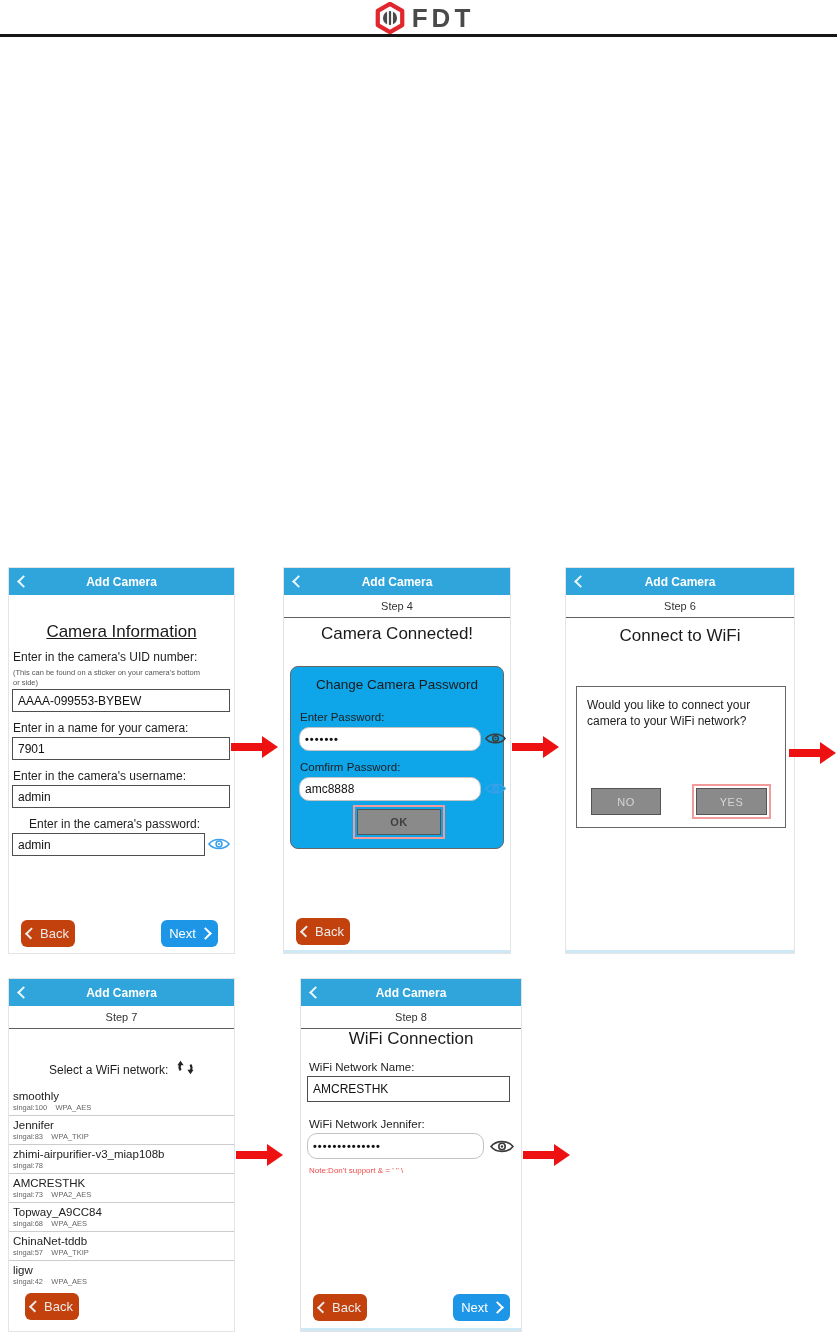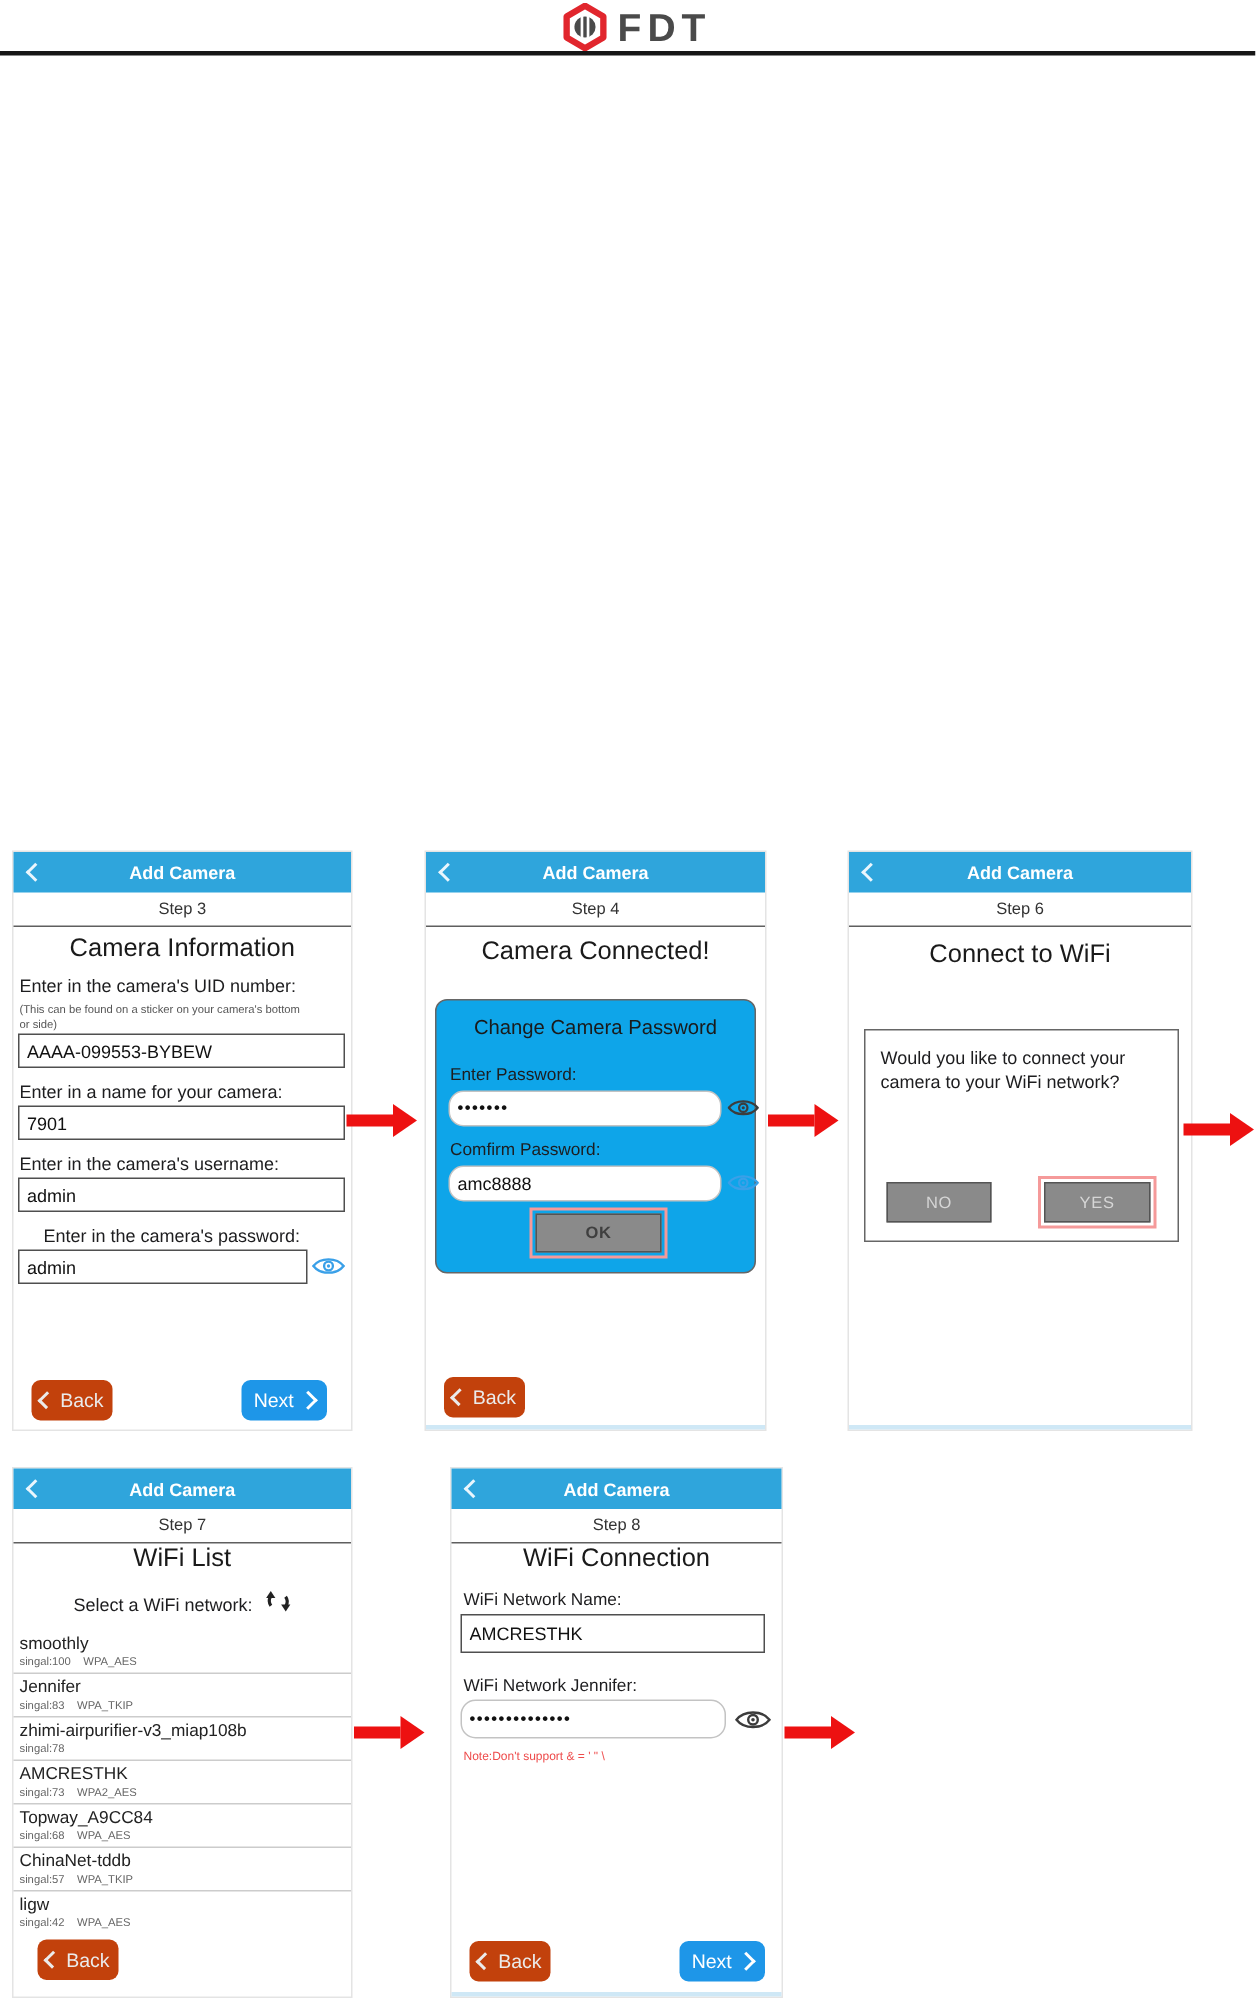--- a/index.html
+++ b/index.html
@@ -68,22 +68,21 @@
     </svg>
     <span class="logo-text">FDT</span>
   </div>
   <div class="toprule"></div>
 
   <div class="phone" style="left:8px;top:567px;width:227px;height:387px;">
     <div class="appbar">
       <span class="backchev chev l"></span>
       <span class="appbar-title">Add Camera</span>
     </div>
-    <div class="stepband">Step 3</div>
-    <div class="sheet-title" style="top:54px;">Camera Information</div>
+    <div class="sheet-title" style="top:54px;text-decoration:underline;">Camera Information</div>
     <div class="lbl" style="left:4px;top:82px;">Enter in the camera's UID number:</div>
     <div class="note-gray" style="left:4px;top:100px;">
       <span>(This can be found on a sticker on your camera's bottom</span><br>
       <span>or side)</span>
     </div>
     <input class="inp" style="left: 3px; top: 121px; width: 218px; height: 23px;" value="AAAA-099553-BYBEW">
     <div class="lbl" style="left:4px;top:153px;">Enter in a name for your camera:</div>
     <input class="inp" style="left: 3px; top: 169px; width: 218px; height: 23px;" value="7901">
     <div class="lbl" style="left:4px;top:201px;">Enter in the camera's username:</div>
     <input class="inp" style="left: 3px; top: 217px; width: 218px; height: 23px;" value="admin">
@@ -157,21 +156,20 @@
     </div>
     <div class="bluestrip"></div>
   </div>
 
   <div class="phone" style="left:8px;top:978px;width:227px;height:354px;">
     <div class="appbar">
       <span class="backchev chev l"></span>
       <span class="appbar-title">Add Camera</span>
     </div>
     <div class="stepband">Step 7</div>
-    <div class="sheet-title" style="top:50px;">WiFi List</div>
     <div class="lbl" style="left:40px;top:84px;">Select a WiFi network:</div>
     <svg style="position:absolute;left:168px;top:80px;" width="17" height="17" viewBox="0 0 16 16">
       <path d="M3.4 10.8 A5.2 5.2 0 0 1 3.1 5.2" fill="none" stroke="#222" stroke-width="2"></path>
       <path d="M12.6 5.2 A5.2 5.2 0 0 1 12.9 10.8" fill="none" stroke="#222" stroke-width="2"></path>
       <polygon points="0.4,5.9 6.2,5.9 3.3,1.6" fill="#222"></polygon>
       <polygon points="9.8,10.1 15.6,10.1 12.7,14.4" fill="#222"></polygon>
     </svg>
     <div style="position:absolute;left:0;top:108px;right:0;">
       <div class="netrow" style="top:0;">
         <div class="netname">smoothly</div>

